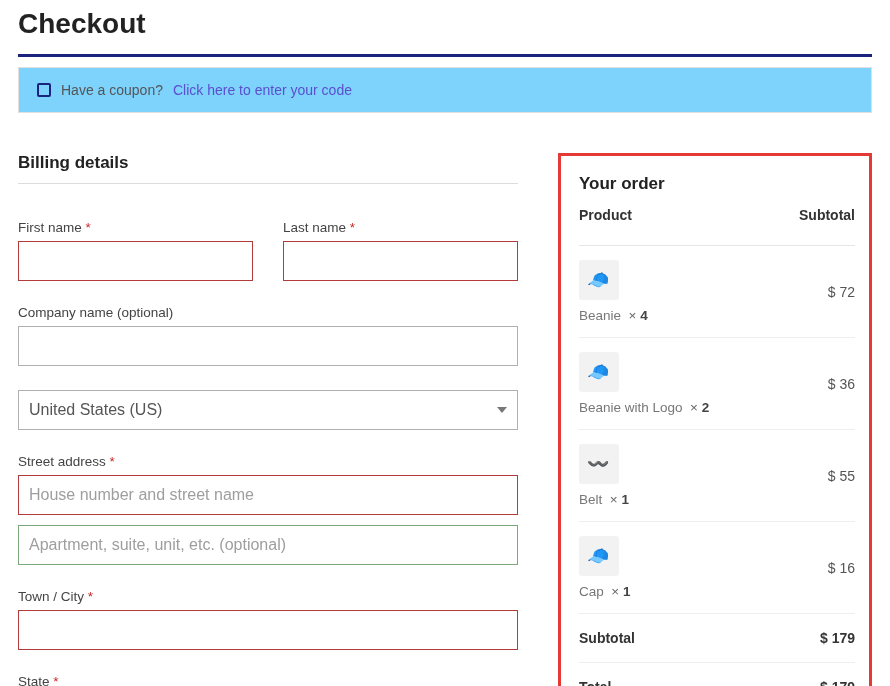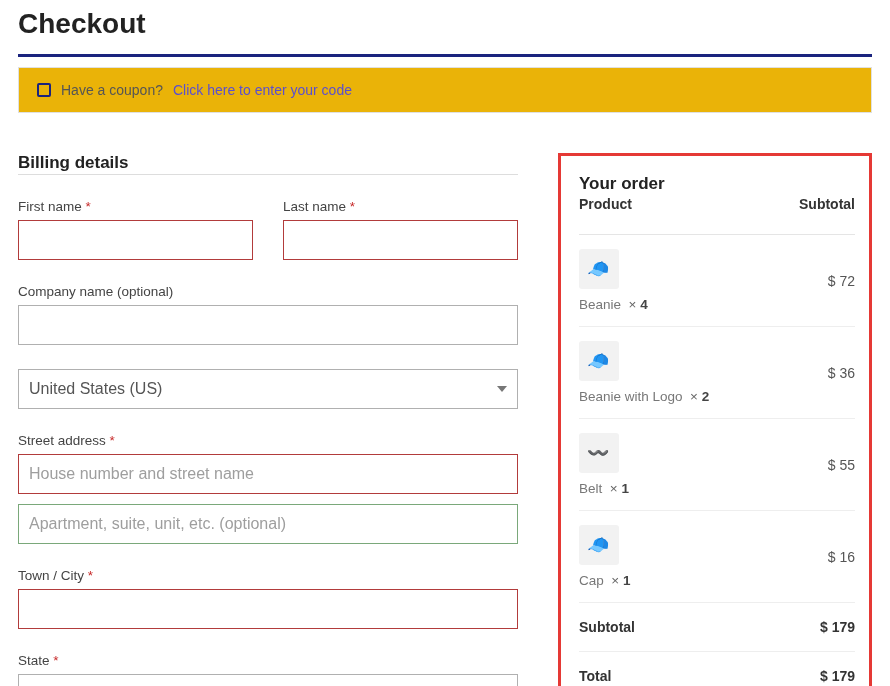--- a/index.html
+++ b/index.html
@@ -16,21 +16,21 @@
     color: #222;
     margin: 8px 0 14px 0;
   }
   .hr-top {
     border: none;
     border-top: 3px solid #1a237e;
     margin-bottom: 10px;
   }
   .coupon-bar {
     border: 1px solid #e0e0e0;
-    background: #eab308;
+    background: #7dd3fc;
     padding: 14px 18px;
     display: flex;
     align-items: center;
     gap: 10px;
     font-size: 14px;
     color: #555;
     margin-bottom: 40px;
   }
   .coupon-icon {
     width: 14px;
@@ -59,25 +59,25 @@
     position: relative;
   }
   h3.section-title {
     font-size: 17px;
     font-weight: 700;
     color: #222;
     margin-bottom: 8px;
   }
   .left h3.section-title {
     border-bottom: 1px solid #ddd;
-    padding-bottom: 1px;
-    margin-bottom: 24px;
+    padding-bottom: 10px;
+    margin-bottom: 36px;
   }
   .right h3.section-title {
-    margin-bottom: 2px;
+    margin-bottom: 13px;
   }
   .form-row {
     display: flex;
     gap: 30px;
   }
   .form-group {
     margin-bottom: 24px;
     flex: 1;
   }
   .form-label {

